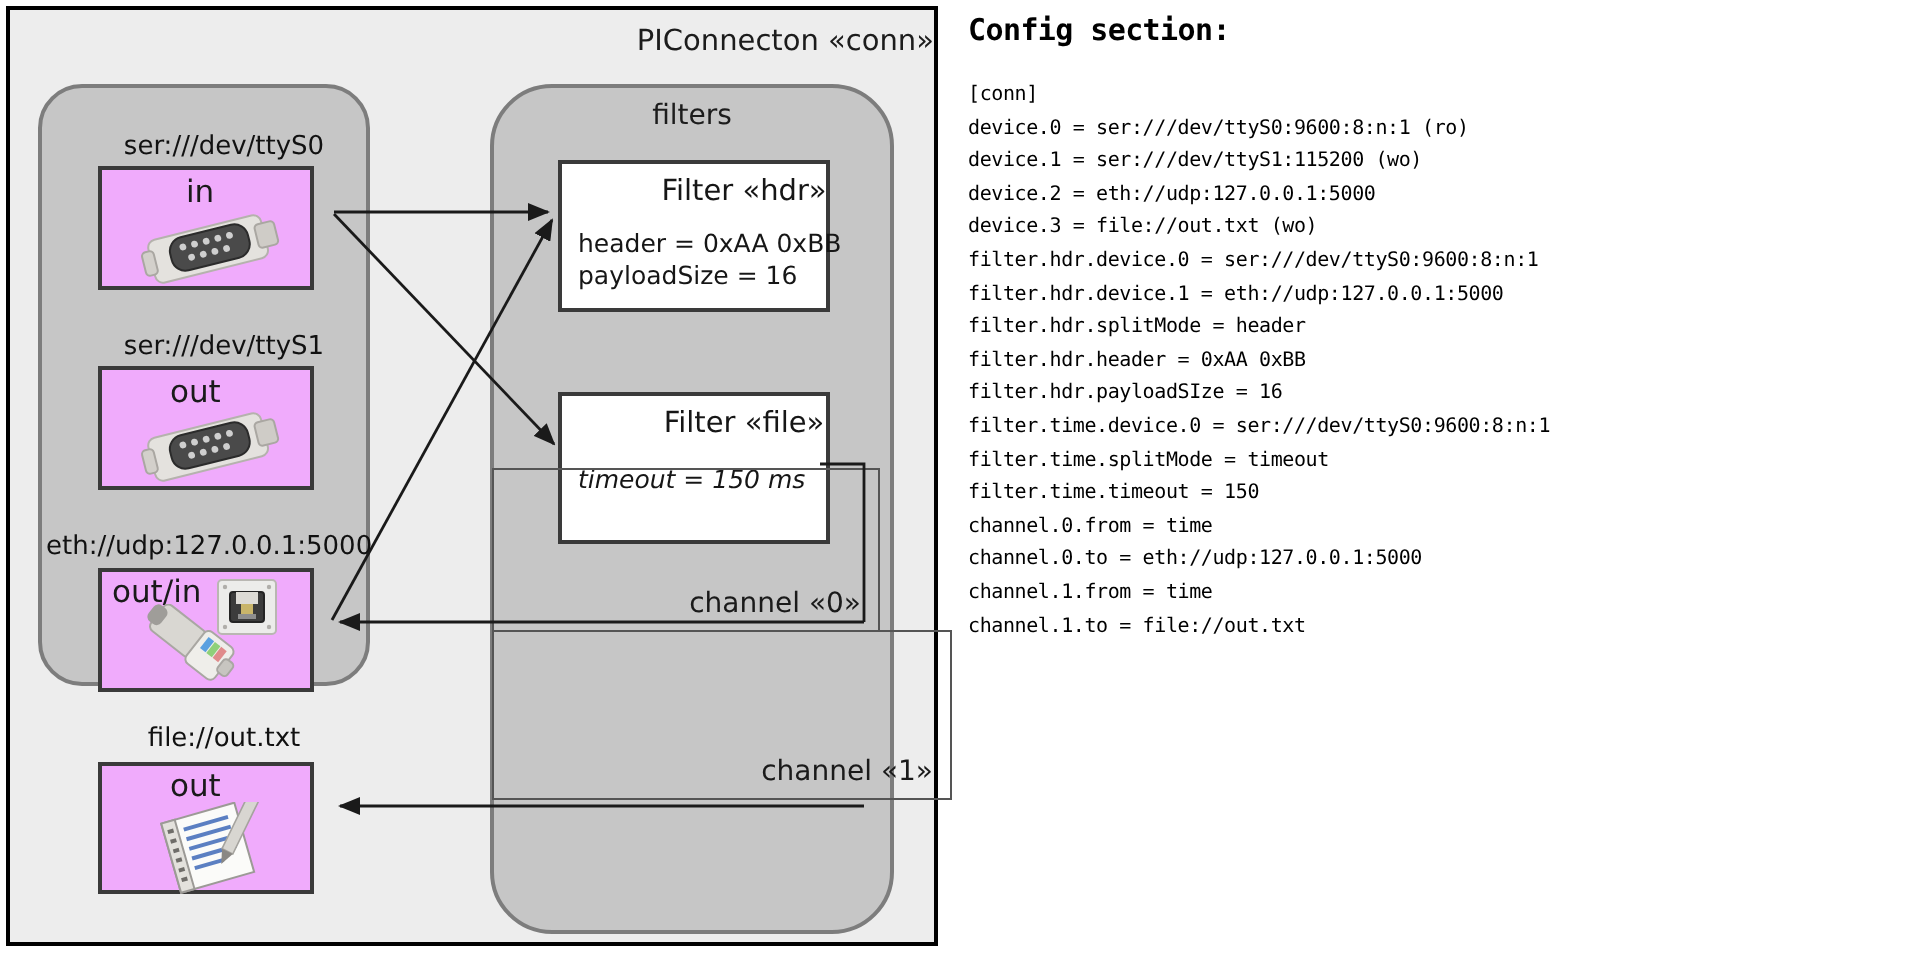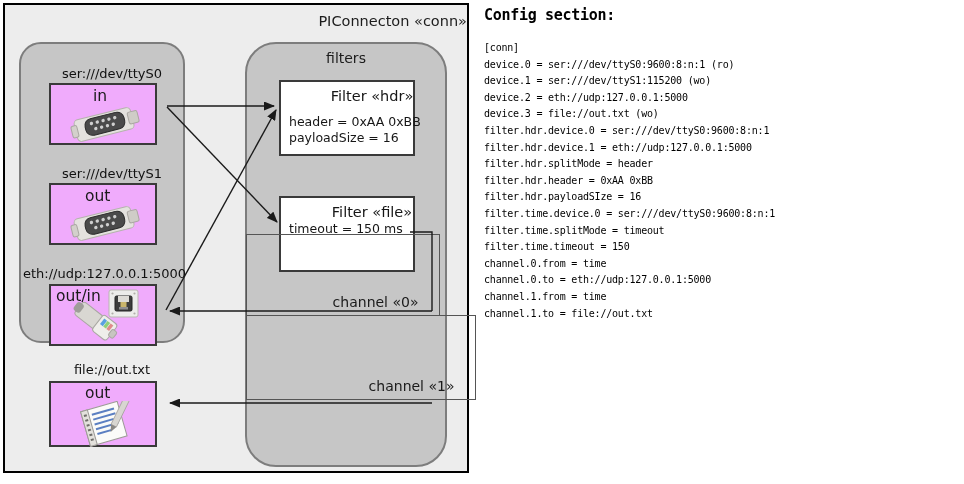--- a/index.html
+++ b/index.html
@@ -41,21 +41,21 @@
   .filter-box{position:absolute;background:#ffffff;border:2px solid #3a3a3a;
        box-sizing:border-box;}
   .filter-title{position:absolute;left:0;top:6px;width:100%;text-align:center;
        font-size:14.5px;color:#161616;margin-left:25px;}
   .filter-prop{position:absolute;left:8px;font-size:12.5px;color:#161616;
        white-space:nowrap;}
 
   
   .channel-box{position:absolute;background:transparent;border:1.5px solid #555;
        box-sizing:border-box;}
-  .channel-label{position:absolute;right:20px;bottom:5px;font-size:14px;color:#1a1a1a;
+  .channel-label{position:absolute;right:8px;bottom:5px;font-size:14px;color:#1a1a1a;
        white-space:nowrap;}
 
   
   #arrow-layer{position:absolute;left:0;top:0;width:964px;height:484px;
        pointer-events:none;}
 
   
   #config-panel{position:absolute;left:484px;top:6px;width:476px;}
   #config-heading{font-family:"DejaVu Sans Mono","Liberation Mono",monospace;
        font-size:15px;font-weight:bold;color:#000;letter-spacing:-0.3px;}
@@ -188,21 +188,21 @@
     <div class="group-title">filters</div>
 
     <div class="filter-box" style="left:32px;top:36px;width:136px;height:76px;">
       <div class="filter-title">Filter «hdr»</div>
       <div class="filter-prop" style="top:32px;">header = 0xAA 0xBB</div>
       <div class="filter-prop" style="top:48px;">payloadSize = 16</div>
     </div>
 
     <div class="filter-box" style="left:32px;top:152px;width:136px;height:76px;">
       <div class="filter-title">Filter «file»</div>
-      <div class="filter-prop" style="top:23px;">timeout = 150 ms</div>
+      <div class="filter-prop" style="top:34px;font-style:italic;">timeout = 150 ms</div>
     </div>
 
     <div class="channel-box" style="left:-1.5px;top:190px;width:194px;height:82px;">
       <div class="channel-label">channel «0»</div>
     </div>
 
     <div class="channel-box" style="left:-1.5px;top:271px;width:230px;height:85px;">
       <div class="channel-label">channel «1»</div>
     </div>
   </div>

